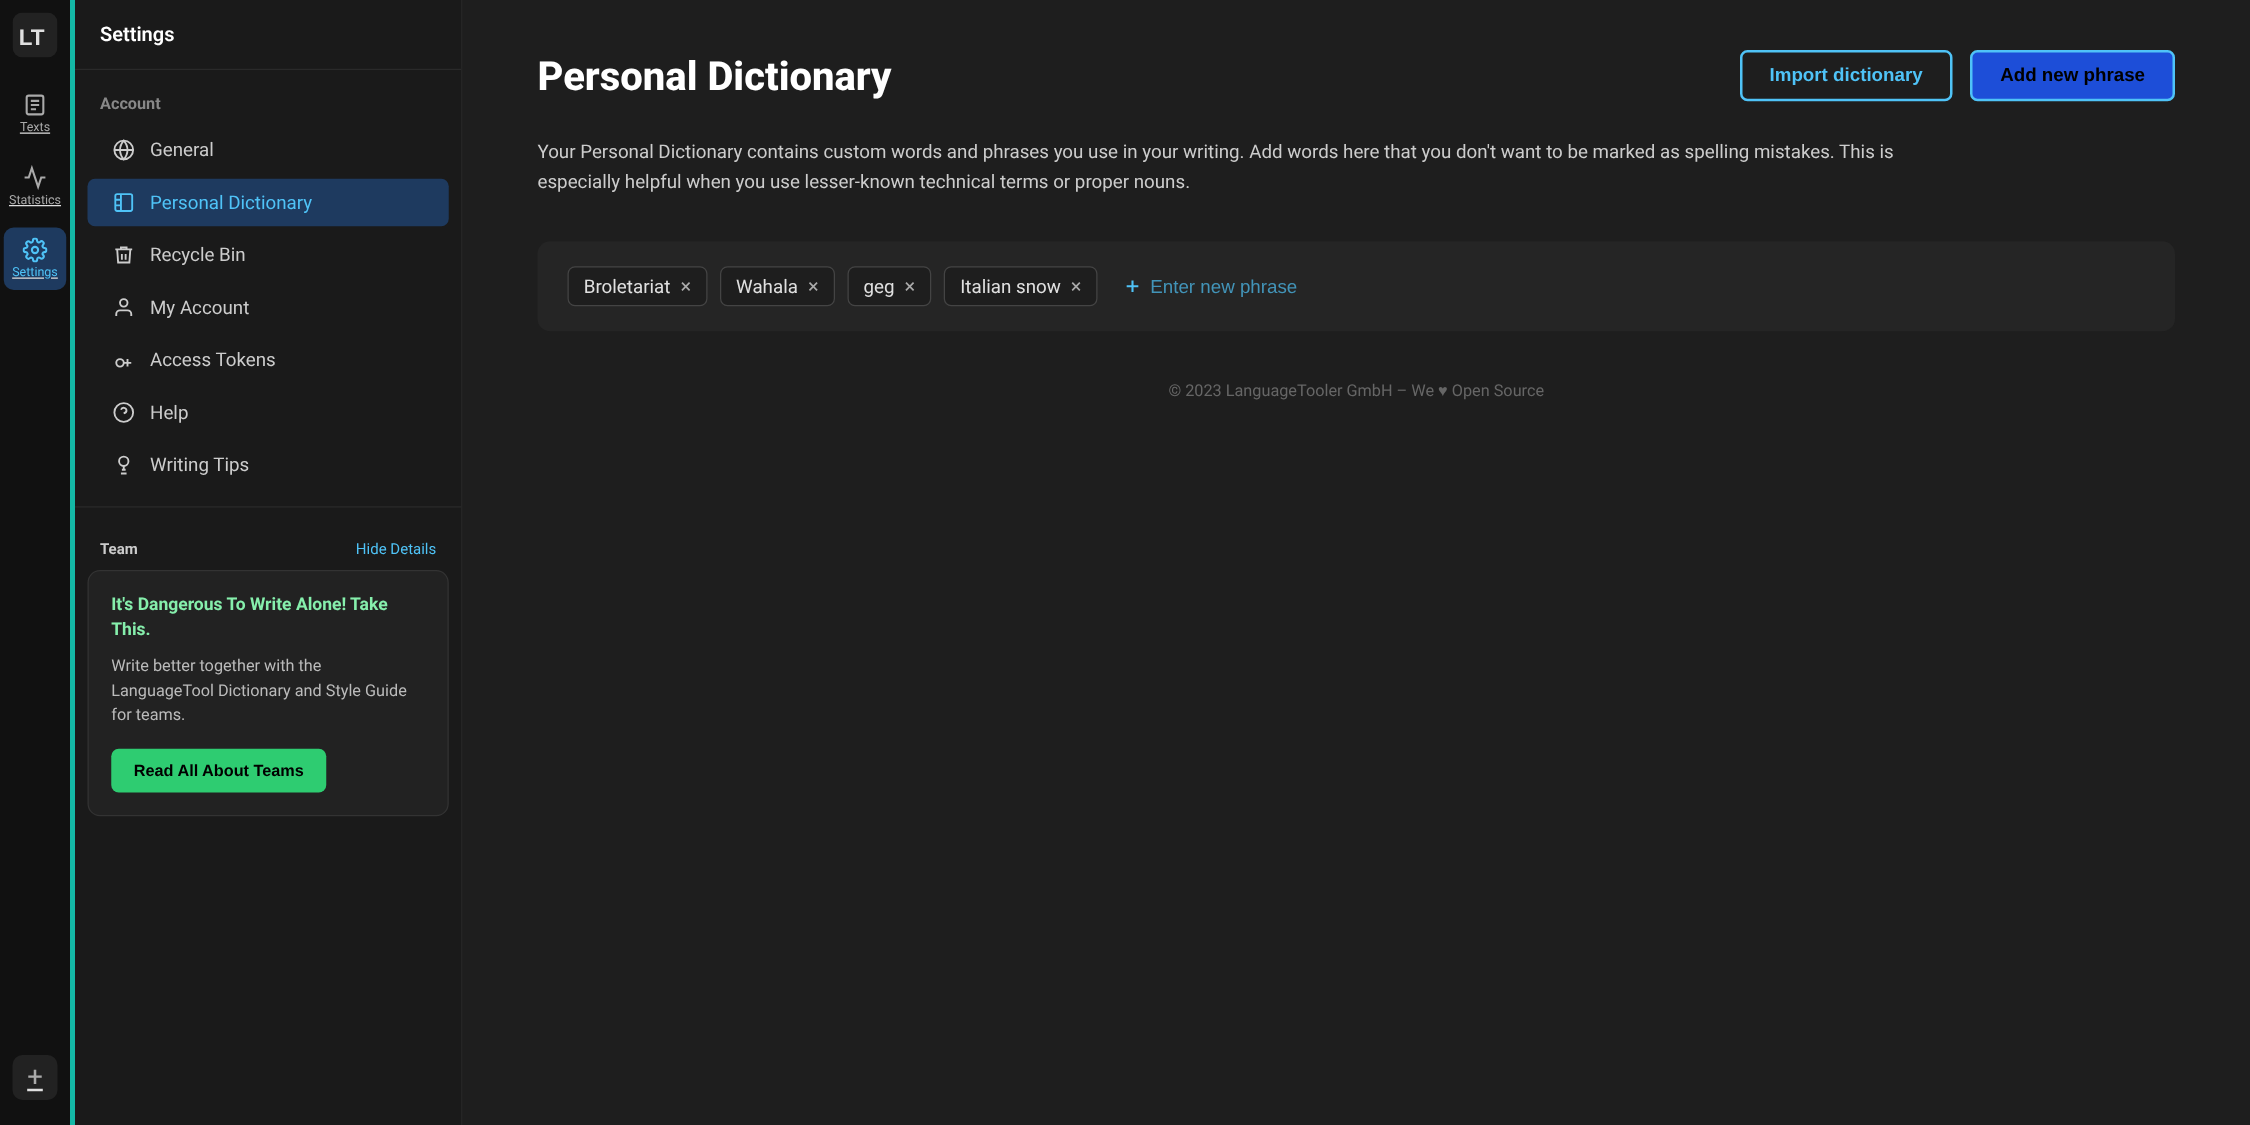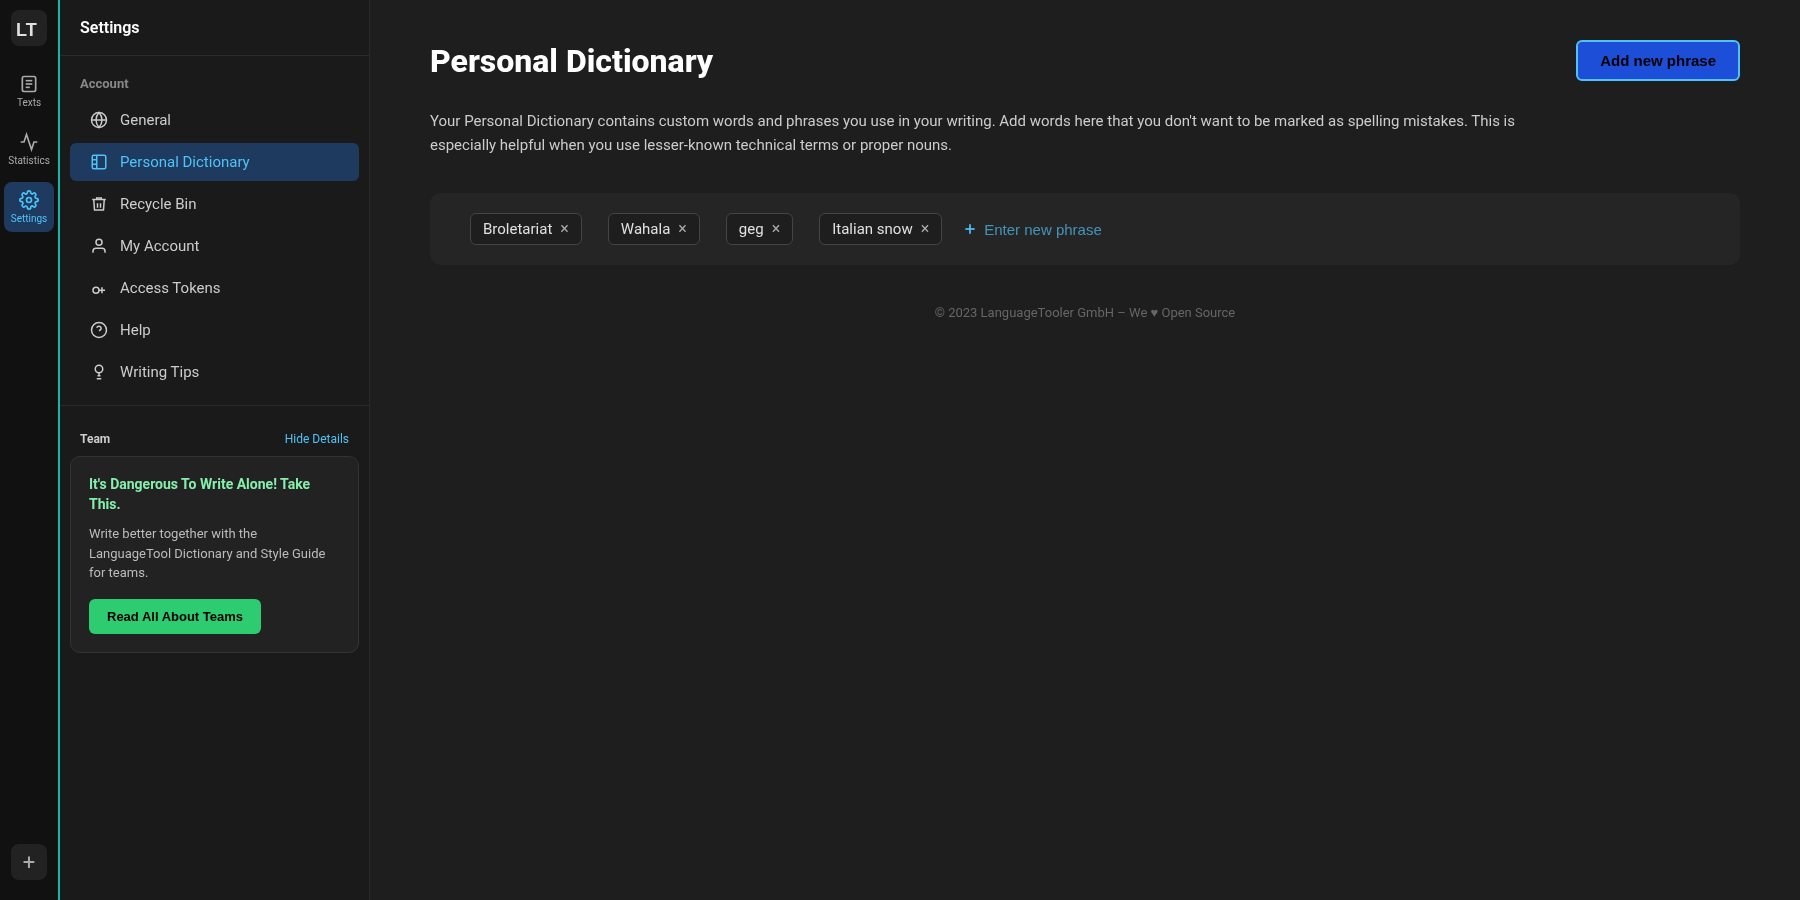--- a/index.html
+++ b/index.html
@@ -15,22 +15,23 @@
 
     
     .icon-bar {
       width: 60px;
       background: #111;
       display: flex;
       flex-direction: column;
       align-items: center;
       padding: 10px 0;
       gap: 8px;
-      border-right: 2px solid #14b8a6;
+      border-right: 4px solid #14b8a6;
       flex-shrink: 0;
+      text-decoration: underline;
     }
     .icon-bar-logo {
       width: 36px;
       height: 36px;
       display: flex;
       align-items: center;
       justify-content: center;
       margin-bottom: 12px;
       color: #ccc;
       font-size: 22px;
@@ -237,21 +238,20 @@
     .word-tag {
       display: inline-flex;
       align-items: center;
       background: #1e1e1e;
       border: 1px solid #444;
       border-radius: 6px;
       padding: 6px 12px;
       font-size: 15px;
       color: #e0e0e0;
       gap: 8px;
-      margin-left: 16px;
     }
     .word-tag-remove {
       color: #aaa;
       cursor: pointer;
       font-size: 16px;
       line-height: 1;
       display: flex;
       align-items: center;
     }
 
@@ -404,20 +404,21 @@
       <div class="team-card-desc">Write better together with the LanguageTool Dictionary and Style Guide for teams.</div>
       <button class="team-cta-btn">Read All About Teams</button>
     </div>
   </div>
 </div>
 
 <div class="main-content">
   <div class="main-top-bar">
     <h1 class="page-title">Personal Dictionary</h1>
     <div class="top-actions">
+      <button class="btn-outline">Import dictionary</button>
       <button class="btn-solid">Add new phrase</button>
     </div>
   </div>
 
   <p class="description-text">Your Personal Dictionary contains custom words and phrases you use in your writing. Add words here that you don't want to be marked as spelling mistakes. This is especially helpful when you use lesser-known technical terms or proper nouns.</p>
 
   <div class="dictionary-words-container">
 
     <div class="word-tag">
       <span>Broletariat</span>

